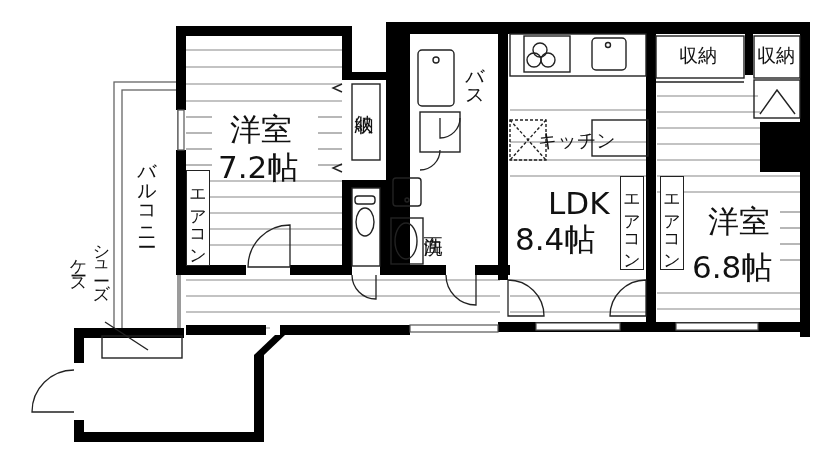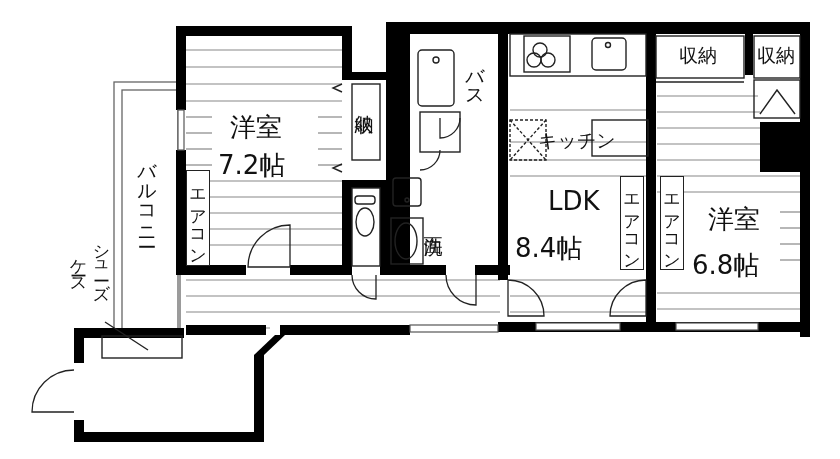--- a/index.html
+++ b/index.html
@@ -1,20 +1,20 @@
 <!DOCTYPE html>
 <html><head>
 <meta charset="utf-8">
 <style>
   html,body{margin:0;padding:0;background:#fff;}
   body{width:840px;height:459px;position:relative;overflow:hidden;font-family:"DejaVu Sans","Liberation Sans",sans-serif;}
   #plan{position:absolute;left:0;top:0;}
   .lbl{position:absolute;color:#111;line-height:1;white-space:nowrap;}
   .vert{writing-mode:vertical-rl;text-orientation:upright;}
-  .big{font-size:26px;}
+  .big{font-size:31px;}
   .mid{font-size:19px;}
   .sm{font-size:17px;}
   .boxv{position:absolute;border:1.5px solid #222;background:#fff;display:flex;align-items:center;justify-content:center;}
 </style>
 </head>
 <body>
 
 <svg id="plan" width="840" height="459" viewBox="0 0 840 459" xmlns="http://www.w3.org/2000/svg">
 
   <g stroke="#888" stroke-width="1.2">
@@ -159,21 +159,21 @@
     <path d="M74 370 A42 42 0 0 0 32 412 L74 412"></path>
     <path d="M460 118 A20 20 0 0 1 440 138 L440 118"></path>
     <path d="M440 150 A20 20 0 0 1 420 170"></path>
   </g>
 </svg>
 
 <div class="lbl big" style="left:230px;top:114px;">洋室</div>
 <div class="lbl big" style="left:218px;top:152px;">7.2帖</div>
 
 <div class="lbl big" style="left:540px;top:188px;margin-left:8px;">LDK</div>
-<div class="lbl big" style="left:515px;top:235px;">8.4帖</div>
+<div class="lbl big" style="left:515px;top:224px;">8.4帖</div>
 
 <div class="lbl big" style="left:708px;top:206px;">洋室</div>
 <div class="lbl big" style="left:692px;top:252px;">6.8帖</div>
 
 <div class="lbl mid vert" style="left:355px;top:100px;">収納</div>
 <div class="lbl mid vert" style="left:466px;top:55px;">バス</div>
 <div class="lbl mid" style="left:538px;top:84px;margin-top:47px;">キッチン</div>
 <div class="lbl mid vert" style="left:424px;top:222px;">洗面</div>
 <div class="lbl mid" style="left:679px;top:46px;">収納</div>
 <div class="lbl mid" style="left:757px;top:46px;">収納</div>

